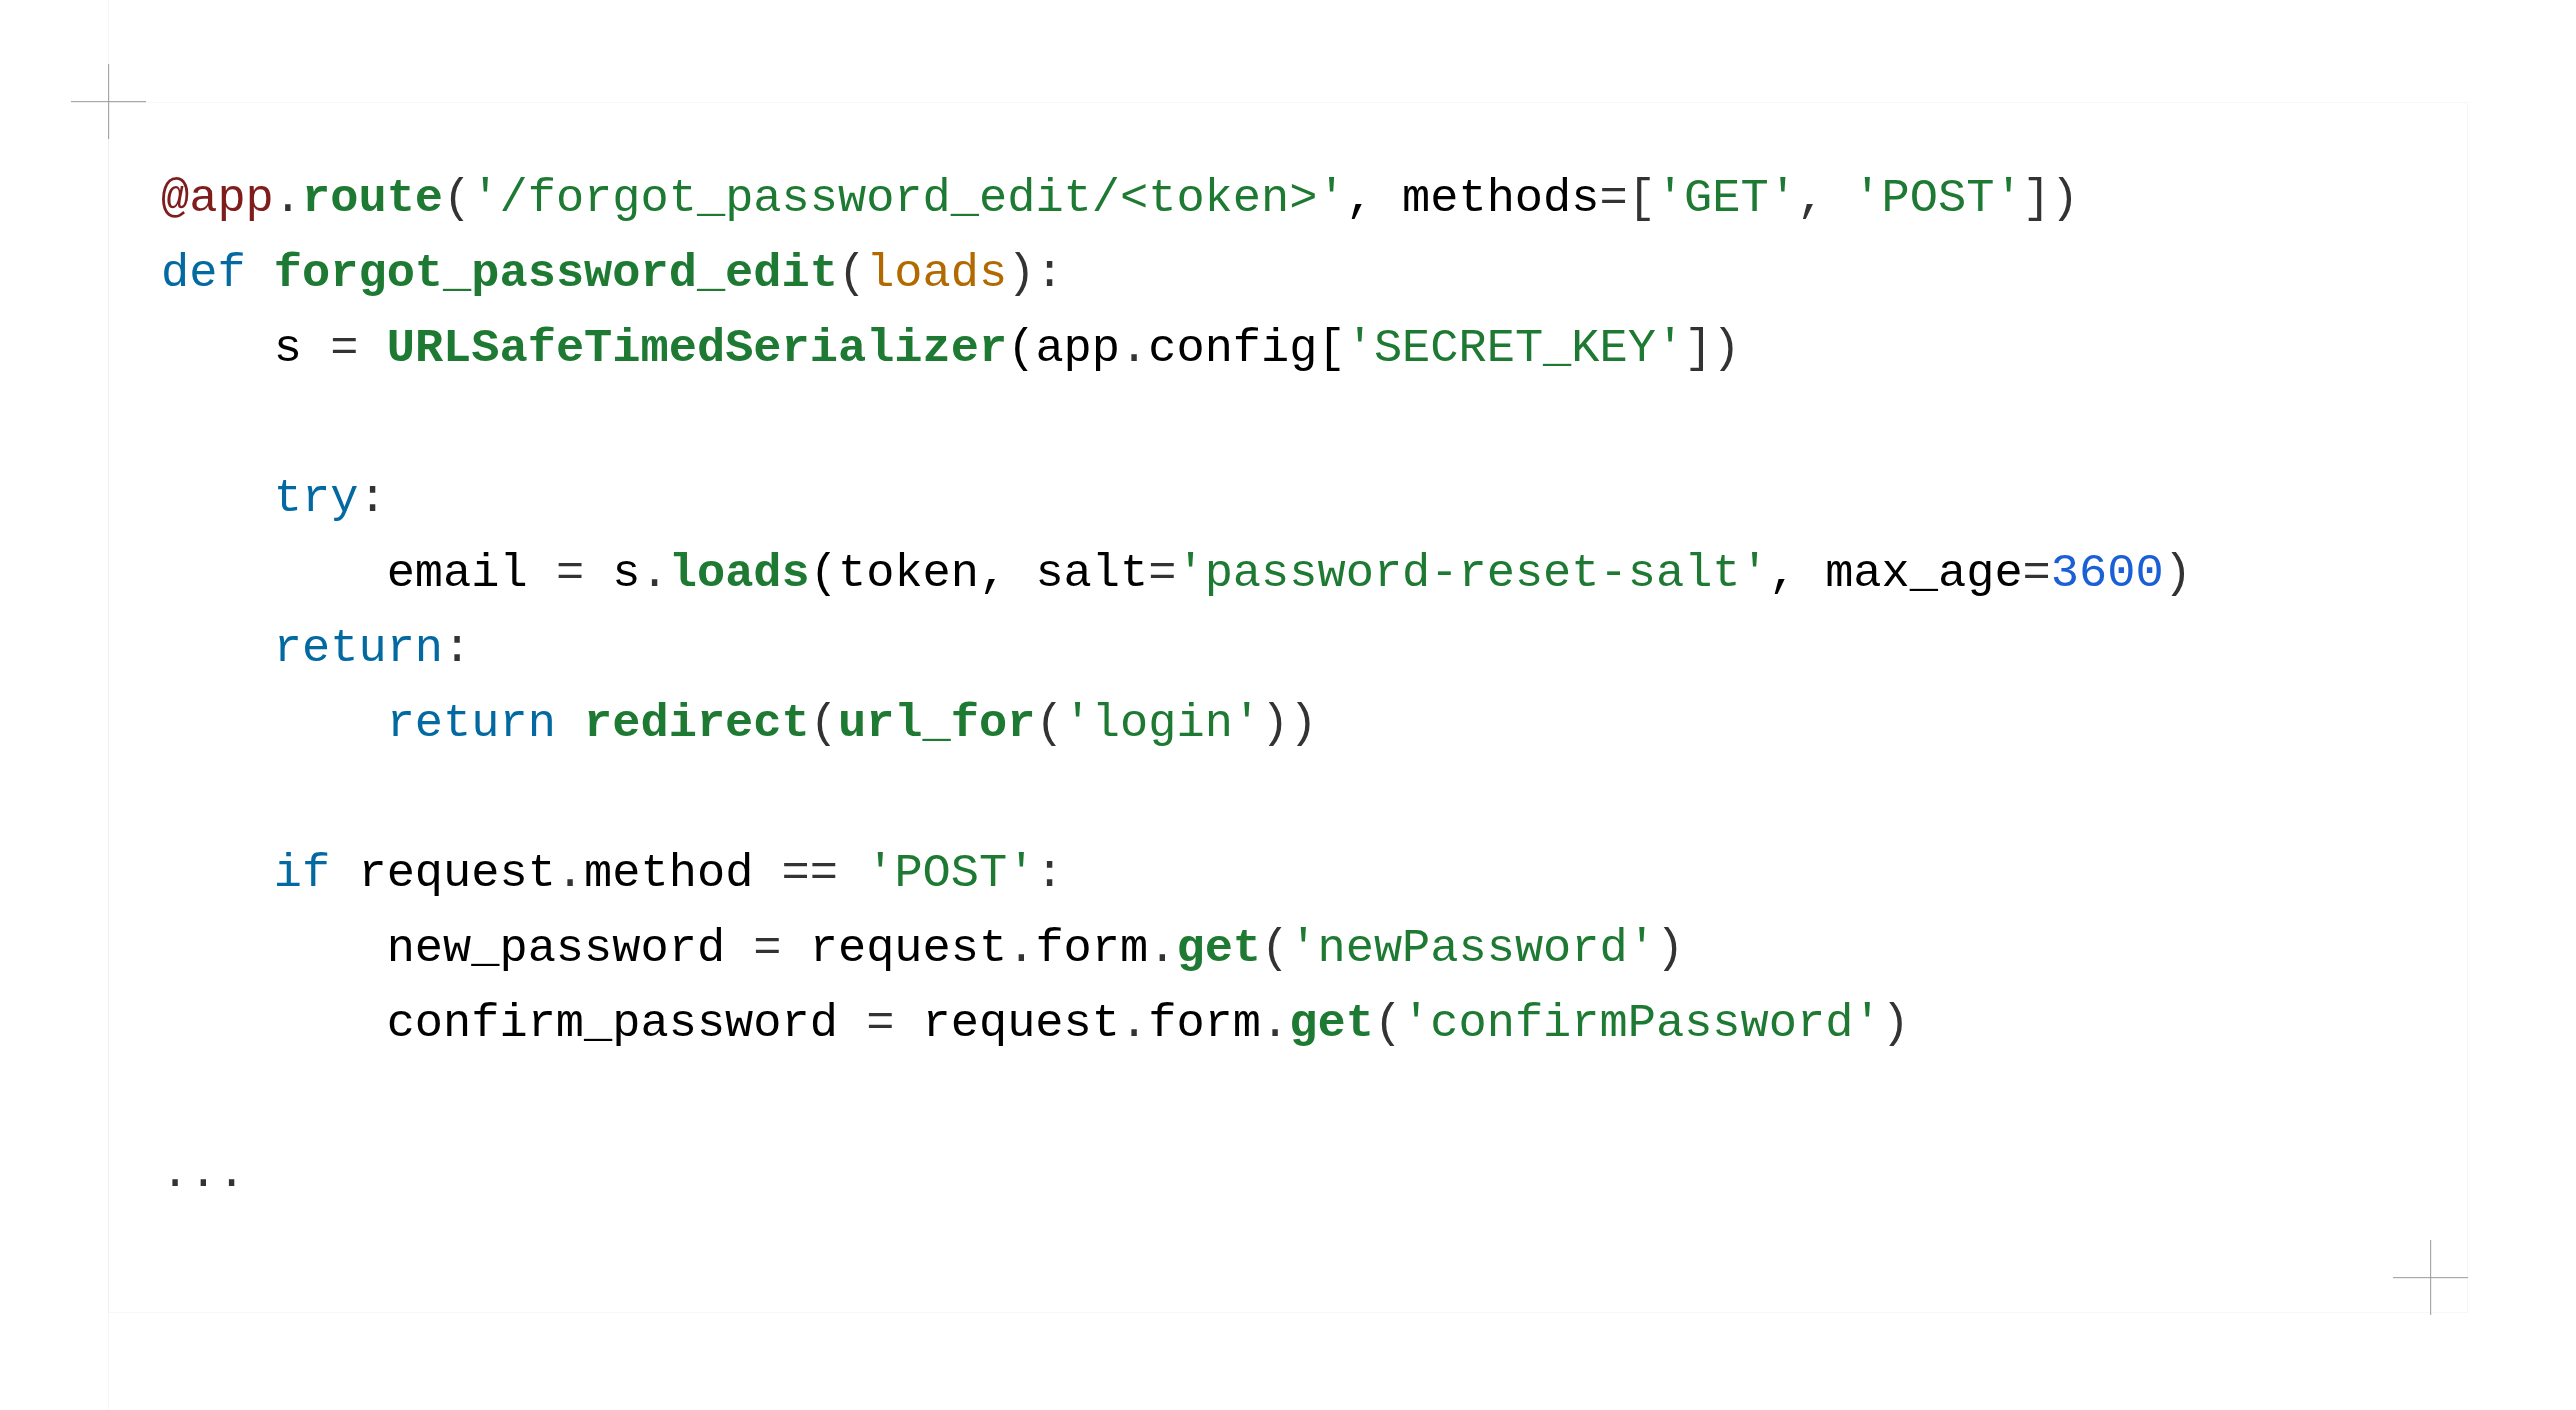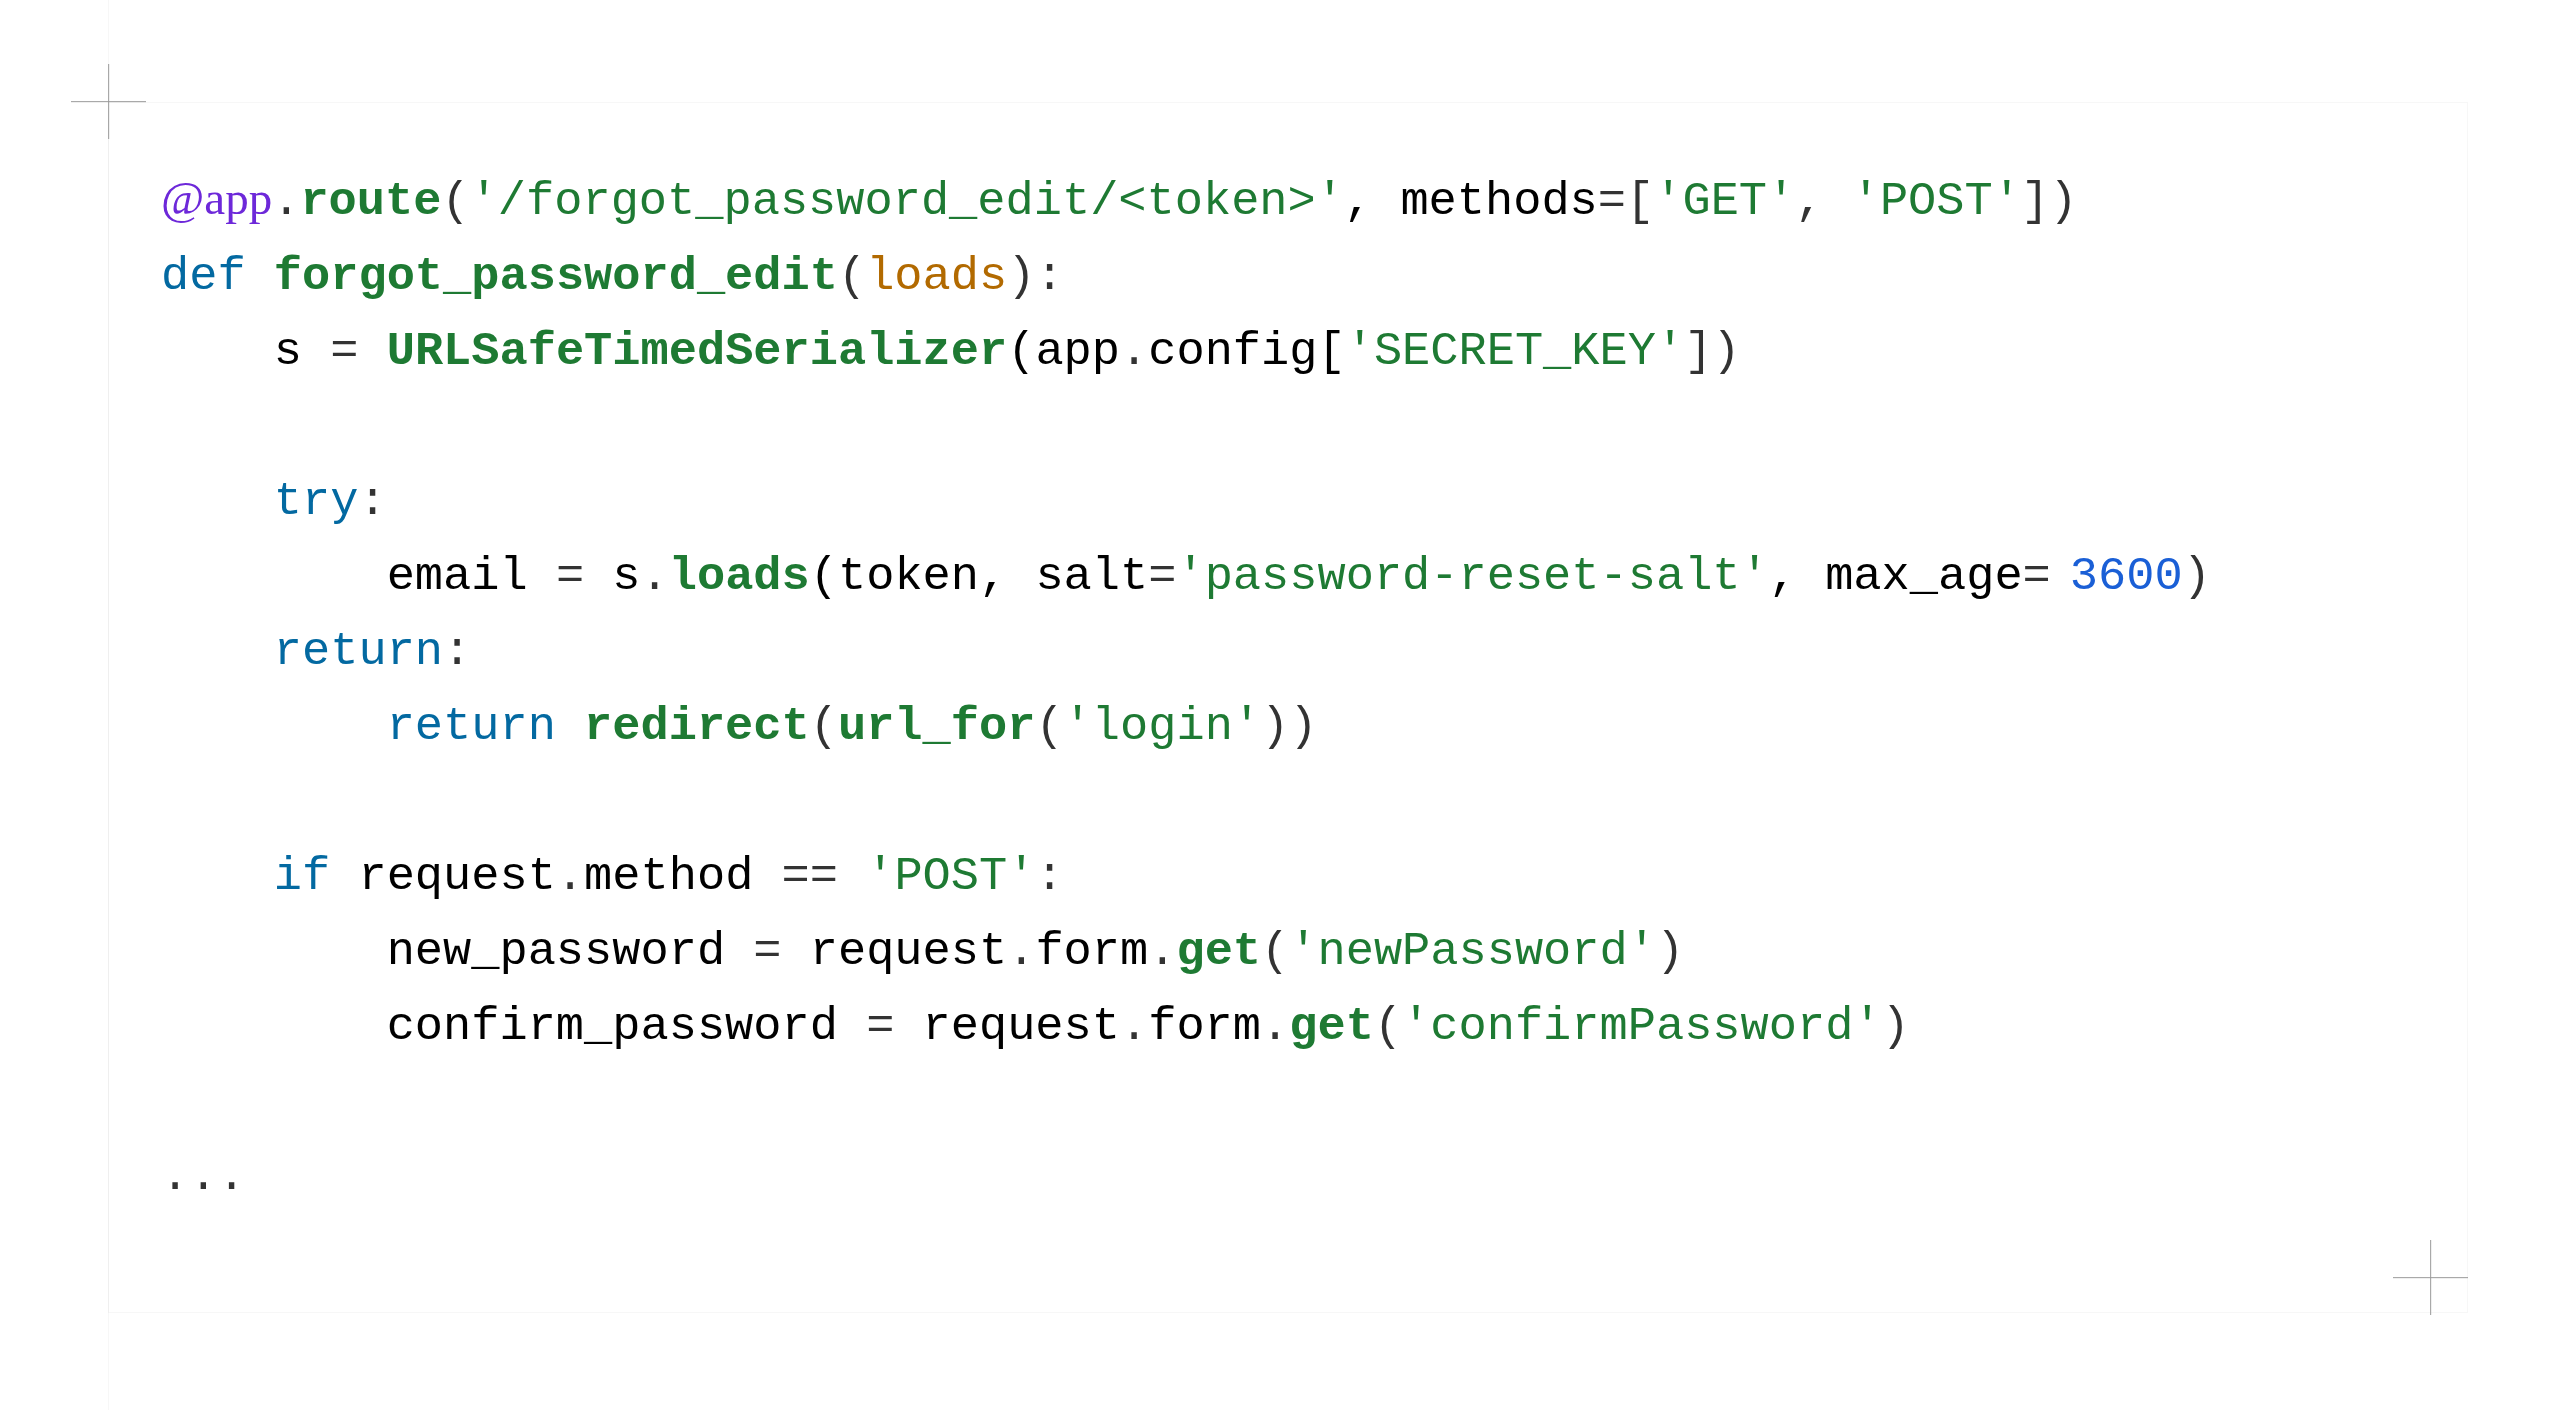--- a/index.html
+++ b/index.html
@@ -75,27 +75,27 @@
     pre.code {
       font-family: inherit;
       font-size: 47px;
       line-height: 75px;
       letter-spacing: 0px;
       white-space: pre;
       color: #333;
     }
 
     
-    .tok-decorator { color: #6d28d9; font-family: Liberation Serif, serif; }       
+    .tok-decorator { color: #7f1d1d; }       
     .tok-attr      { color: #333333; }       
     .tok-func      { color: #1e7a33; font-weight: bold; }       
     .tok-string    { color: #1e7a33; text-align: right; }       
     .tok-keyword   { color: #0369a1; }       
     .tok-param     { color: #b26a00; }       
-    .tok-number    { color: #1a5fd6; margin-left: 19px; }       
+    .tok-number    { color: #1a5fd6; }       
     .tok-op        { color: #333333; }       
     .tok-plain     { color: #000000; }
     .tok-ellipsis  { color: #333333; }
   </style>
 </head>
 <body>
 
 <div class="left-guide"></div>
 <div class="frame"></div>
 

